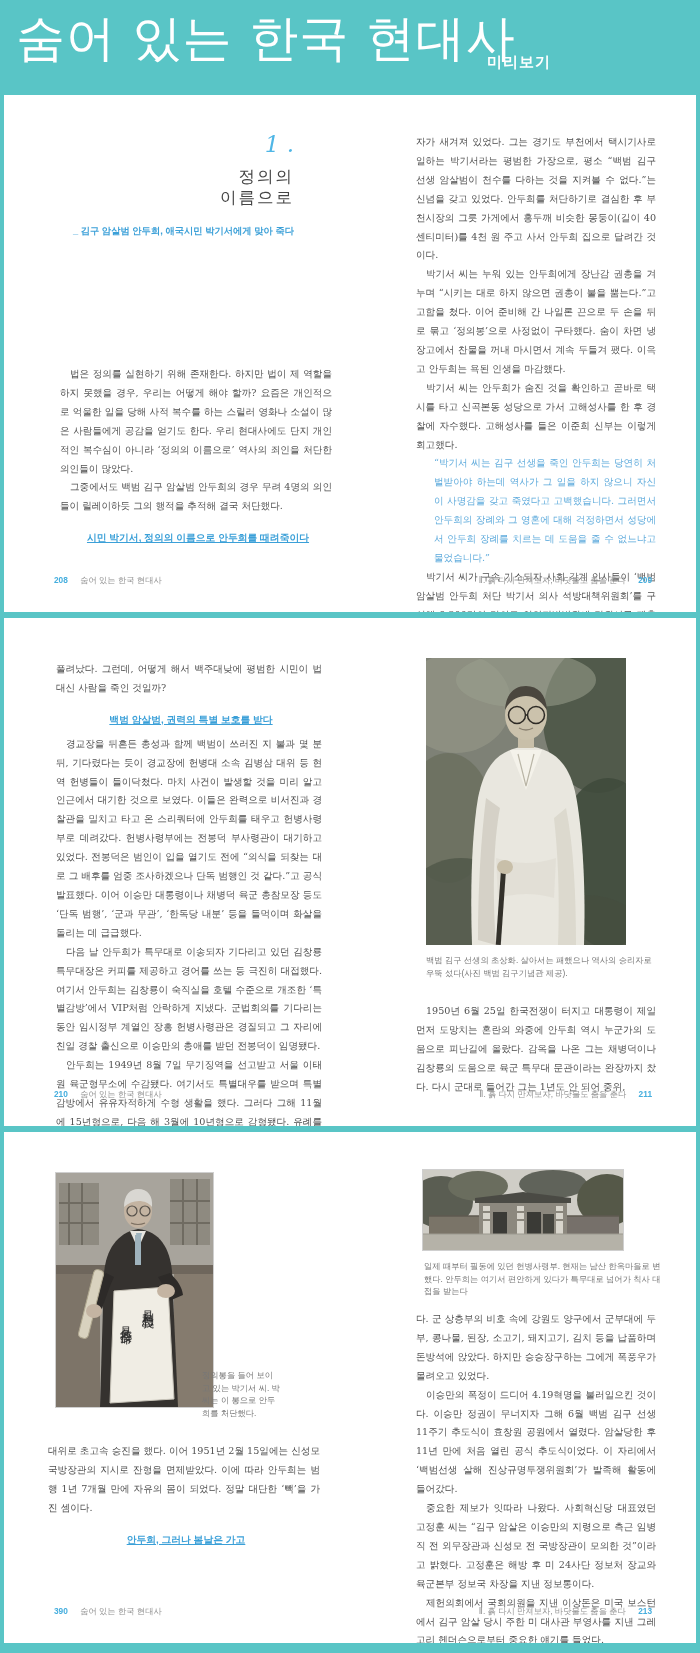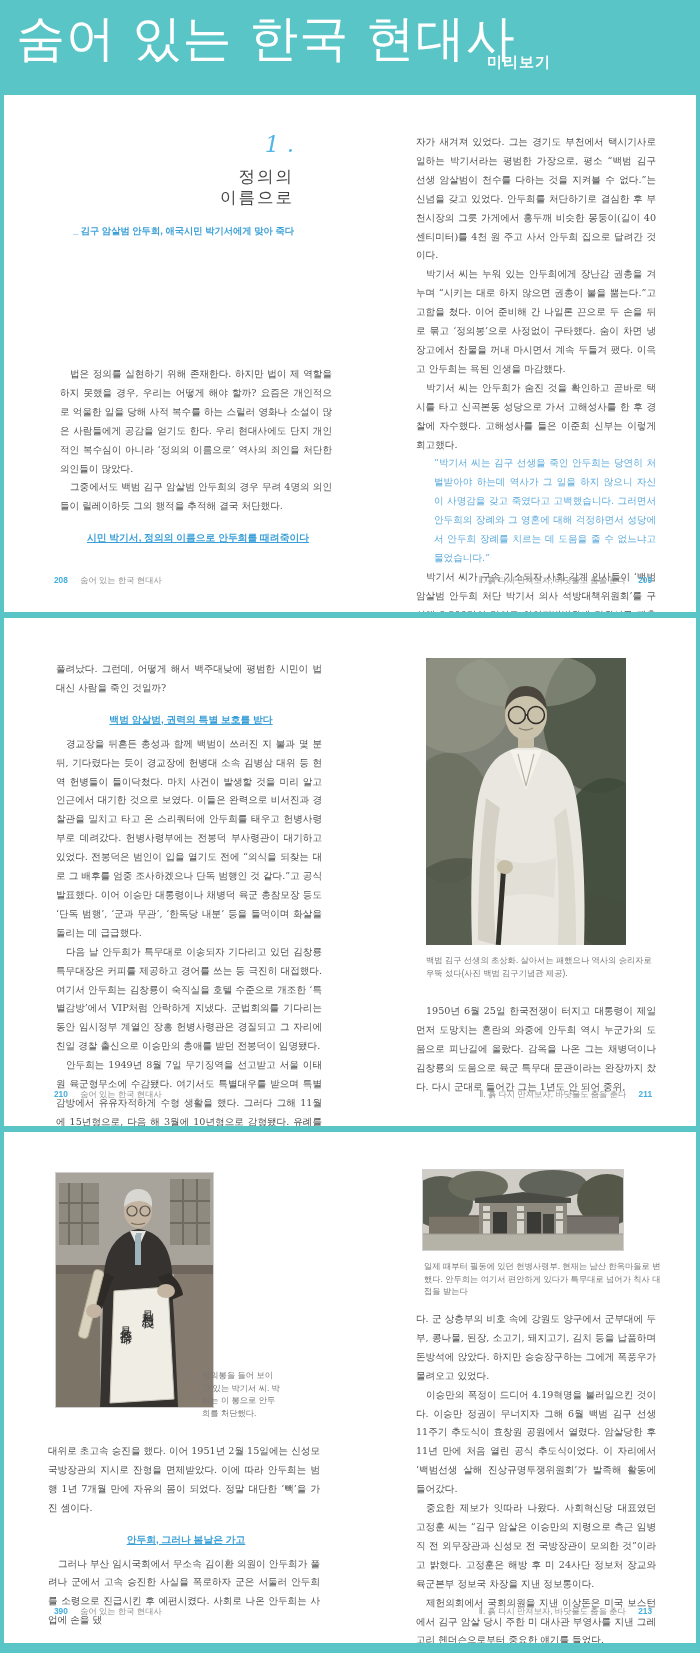--- a/index.html
+++ b/index.html
@@ -203,21 +203,20 @@
         <path d="M58,118 L112,114 L118,226 L54,230 Z" fill="#f0ede4" stroke="#c9c5ba" stroke-width="1"></path>
         <ellipse cx="110" cy="118" rx="9" ry="7" fill="#c4b4a2"></ellipse>
         <text class="hanzi" x="92" y="128">見利思義</text>
         <text class="hanzi" x="70" y="144">見危授命</text>
       </svg>
     </figure>
     <div class="caption" style="position:absolute;top:237px;left:198px;width:78px;">정의봉을 들어 보이고 있는 박기서 씨. 박씨는 이 봉으로 안두희를 처단했다.</div>
     <div class="bodytxt" style="top:310px;left:44px;width:272px;">
       <p class="noind">대위로 초고속 승진을 했다. 이어 1951년 2월 15일에는 신성모 국방장관의 지시로 잔형을 면제받았다. 이에 따라 안두희는 범행 1년 7개월 만에 자유의 몸이 되었다. 정말 대단한 ‘빽’을 가진 셈이다.</p>
       <div class="sechead">안두희, 그러나 봄날은 가고</div>
-      <p>그러나 부산 임시국회에서 무소속 김이환 의원이 안두희가 풀려나 군에서 고속 승진한 사실을 폭로하자 군은 서둘러 안두희를 소령으로 진급시킨 후 예편시켰다. 사회로 나온 안두희는 사업에 손을 댔</p>
     </div>
     <div class="pfoot">
       <span class="pnum">390</span>
       <span>숨어 있는 한국 현대사</span>
     </div>
   </div>
   <div class="page pg-r">
     <figure class="fig" style="top:37px;left:72px;">
       <svg class="photo" width="200" height="80" viewBox="0 0 200 80" role="img">
         <rect width="200" height="80" fill="#cfcdc6"></rect>

